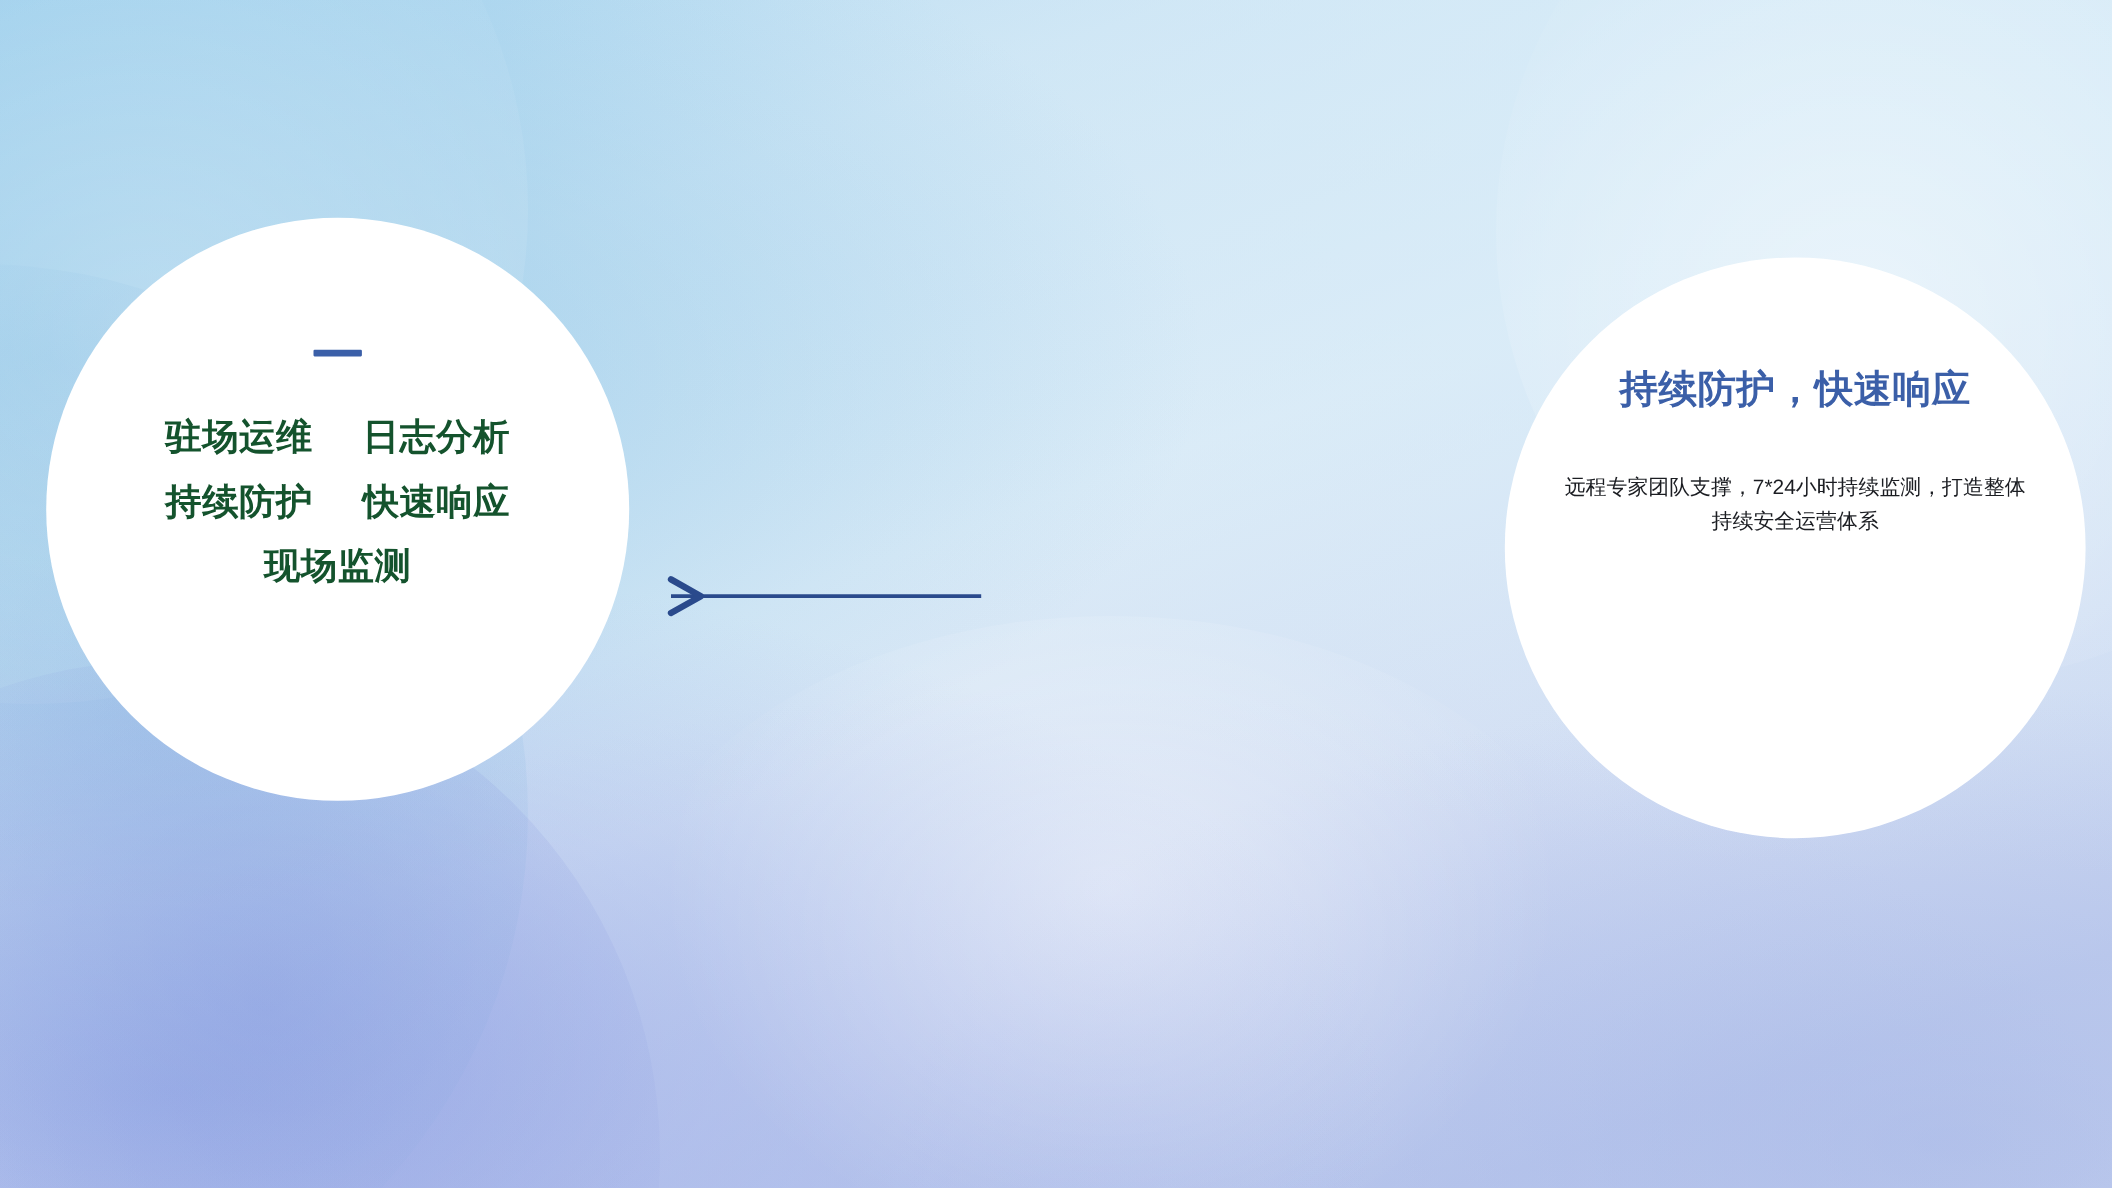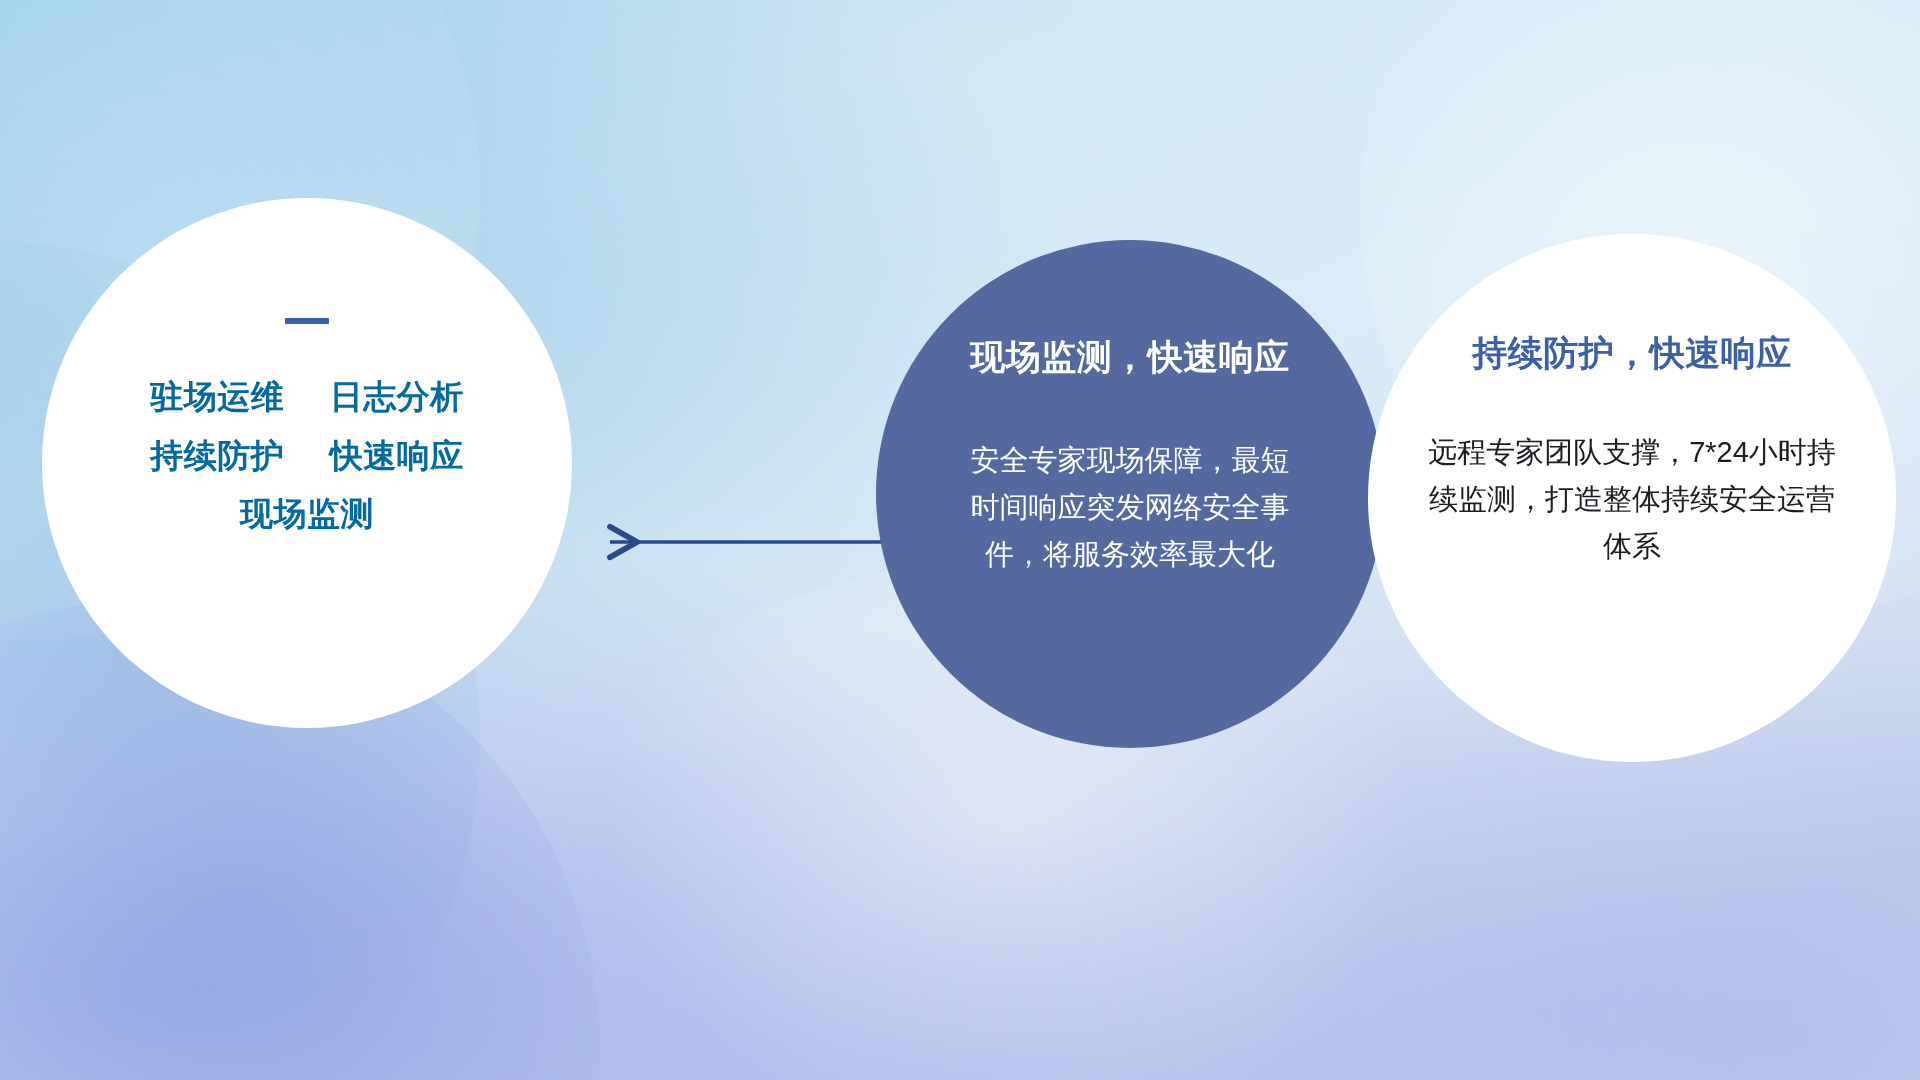--- a/index.html
+++ b/index.html
@@ -80,21 +80,21 @@
   }
   .left-dash {
     width: 44px;
     height: 6px;
     background: #3b5fa8;
     border-radius: 1px;
     margin-bottom: 44px;
   }
   .left-lines {
     text-align: center;
-    color: #0369a1;
+    color: #14532d;
     font-weight: bold;
     font-size: 33px;
     line-height: 1.78;
     letter-spacing: 0.5px;
   }
   .left-lines .gap {
     display: inline-block;
     width: 26px;
   }
 
@@ -141,21 +141,21 @@
     color: #3b5fa8;
     font-weight: bold;
     font-size: 35px;
     letter-spacing: 0.5px;
     text-align: center;
     white-space: nowrap;
     margin: 0 0 52px 0;
   }
   #circle-right .c-body {
     color: #1b1d22;
-    font-size: 29px;
+    font-size: 19px;
     line-height: 1.62;
     text-align: center;
     width: 420px;
   }
 
   
   #connector {
     position: absolute;
     left: 596px;
     top: 512px;
@@ -196,23 +196,19 @@
         <span>持续防护</span>
         <span class="gap"></span>
         <span>快速响应</span>
       </div>
       <div>
         <span>现场监测</span>
       </div>
     </div>
   </div>
 
-  <div class="circle" id="circle-middle">
-    <div class="c-title">现场监测，快速响应</div>
-    <div class="c-body">安全专家现场保障，最短时间响应突发网络安全事件，将服务效率最大化</div>
-  </div>
 
   <div class="circle" id="circle-right">
     <div class="c-title">持续防护，快速响应</div>
     <div class="c-body">远程专家团队支撑，7*24小时持续监测，打造整体持续安全运营体系</div>
   </div>
 
 </div>
 
 </body></html>

